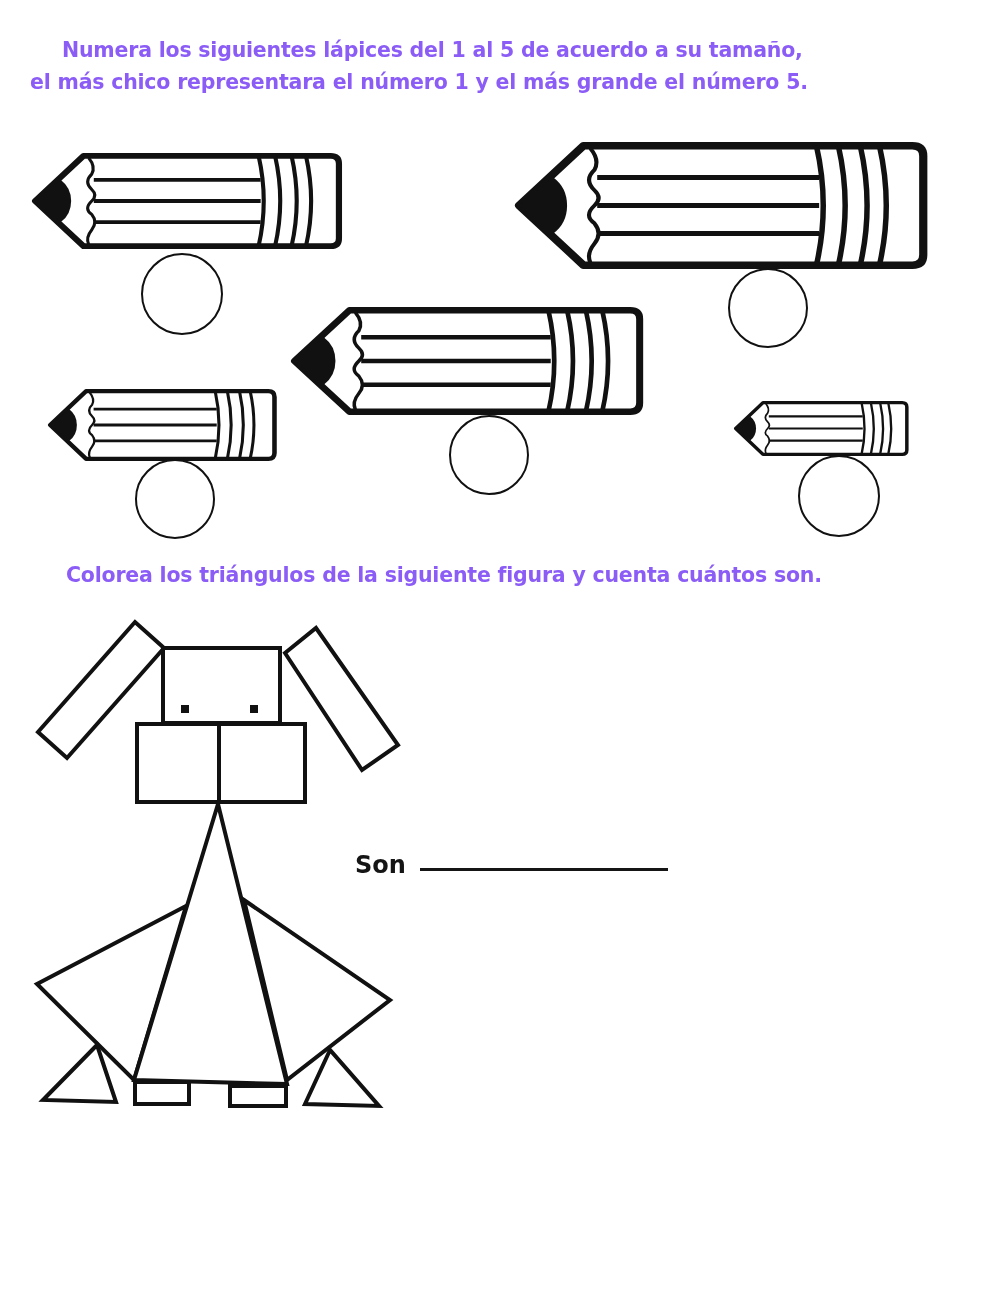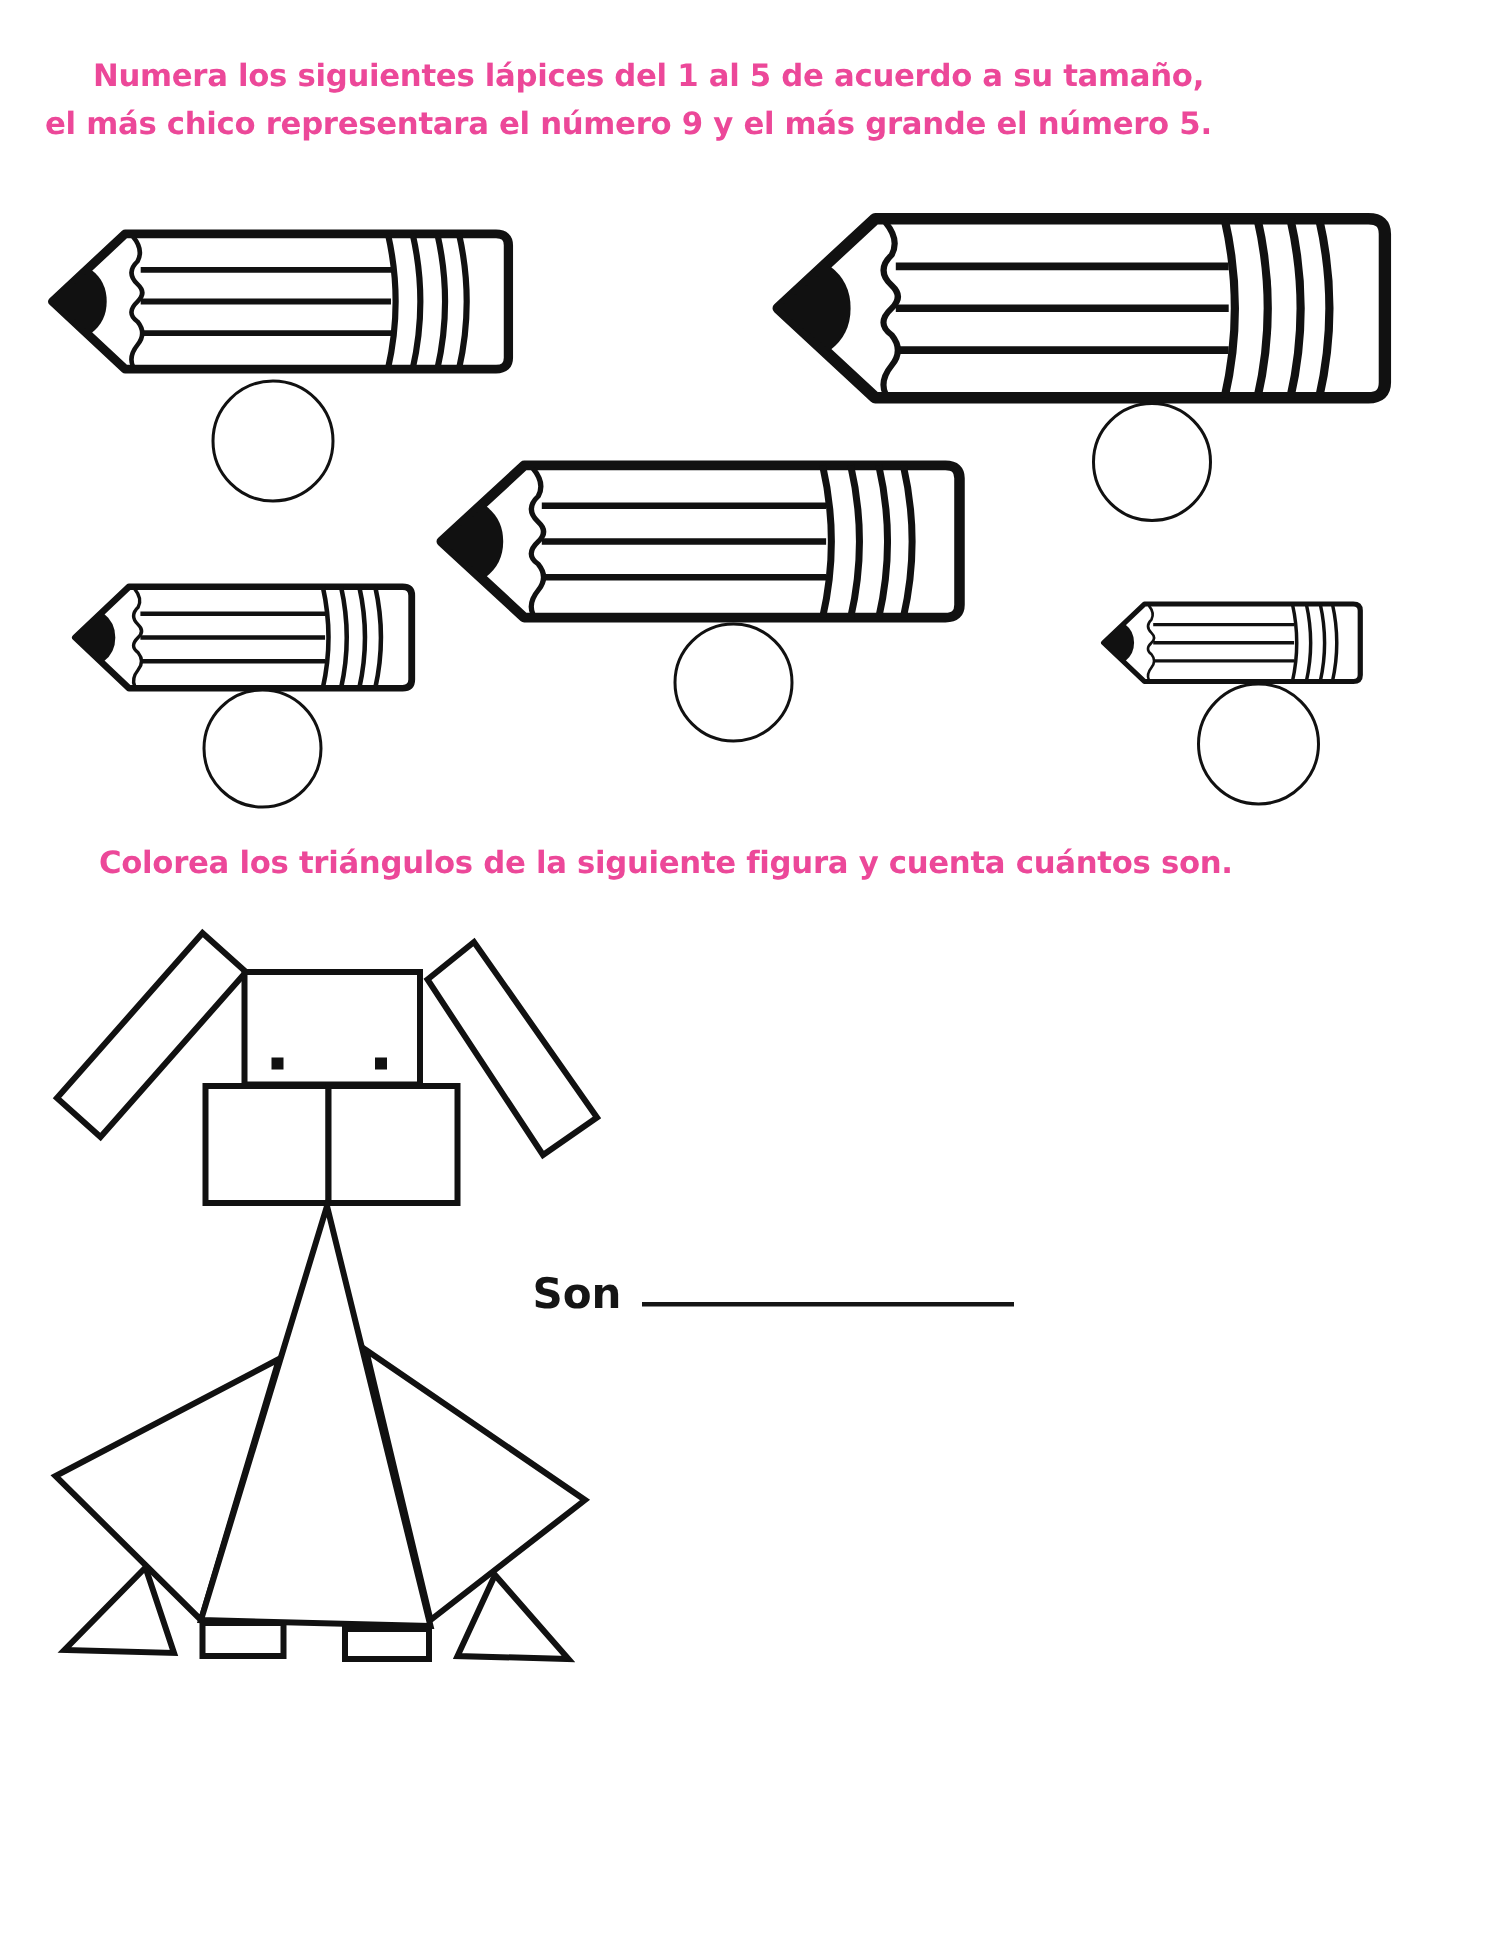--- a/index.html
+++ b/index.html
@@ -1,30 +1,30 @@
 <!DOCTYPE html>
 <html><head>
   <meta charset="utf-8">
   <style>
     html, body { margin: 0; padding: 0; background: #ffffff; }
     body { width: 1000px; height: 1291px; position: relative; overflow: hidden; font-family: "DejaVu Sans", sans-serif; color: #111; }
-    .instr { position: absolute; font-weight: bold; font-size: 20.5px; letter-spacing: -0.2px; color: #ec4899; white-space: nowrap; }
+    .instr { position: absolute; font-weight: bold; font-size: 20.5px; letter-spacing: -0.2px; color: #8b5cf6; white-space: nowrap; }
     #instr1a { left: 62px; top: 38px; }
     #instr1b { left: 30px; top: 70px; }
     #instr2 { left: 66px; top: 563px; }
-    .answer-line { position: absolute; left: 355px; top: 838px; font-weight: bold; font-size: 28px; color: #151515; white-space: nowrap; display: flex; align-items: flex-end; }
+    .answer-line { position: absolute; left: 355px; top: 838px; font-weight: bold; font-size: 24px; color: #151515; white-space: nowrap; display: flex; align-items: flex-end; }
     .blank { display: inline-block; width: 248px; border-bottom: 3px solid #151515; margin: 0 4px 8px 14px; height: 30px; }
     svg.art { position: absolute; left: 0; top: 0; }
     .answer-circle { fill: #fff; stroke: #111; stroke-width: 2; cursor: text; }
   </style>
 </head>
 <body>
 
 <div class="instr" id="instr1a">Numera los siguientes lápices  del 1 al 5 de acuerdo a su tamaño,</div>
-<div class="instr" id="instr1b">el más chico representara el número 9 y el más grande el número 5.</div>
+<div class="instr" id="instr1b">el más chico representara el número 1 y el más grande el número 5.</div>
 <div class="instr" id="instr2">Colorea los triángulos de la siguiente figura y cuenta cuántos son.</div>
 
 <svg class="art" width="1000" height="1291" viewBox="0 0 1000 1291" xmlns="http://www.w3.org/2000/svg">
   <defs>
 
     <g id="pencil-shape">
 
       <path d="M50,3 L290,3 Q298,3 298,11 L298,89 Q298,97 290,97 L50,97 L3,50 Z" fill="#fff" stroke="#111" stroke-width="6" stroke-linejoin="round"></path>
 
       <path d="M3,50 L28,28 Q38,36 38,50 Q38,64 28,72 Z" fill="#111"></path>

